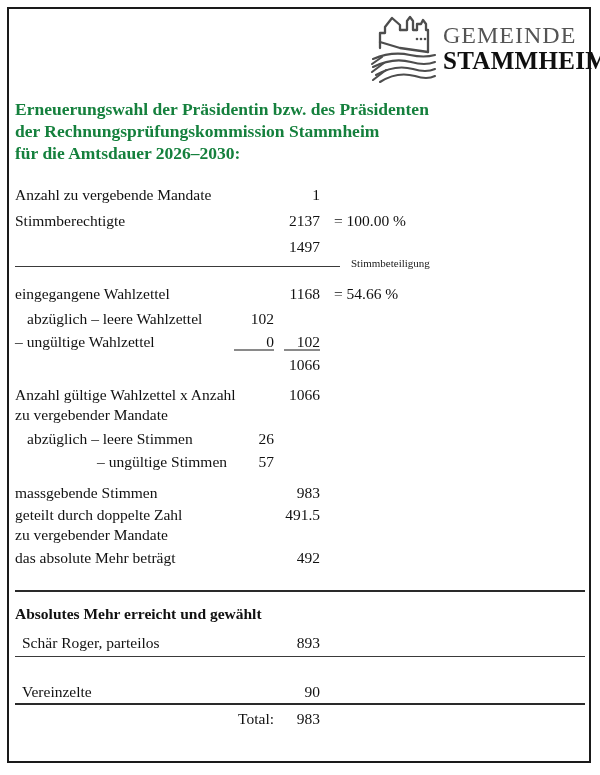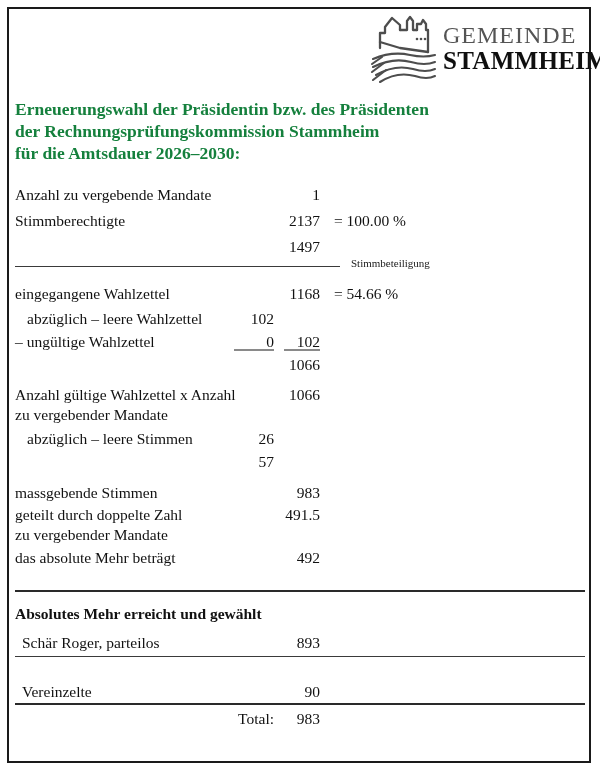--- a/index.html
+++ b/index.html
@@ -114,20 +114,21 @@
     <span class="lbl2" style="left:15px">zu vergebender Mandate</span>
     <span class="v2">1066</span>
   </div>
 
   <div class="row" style="top:430px">
     <span class="lbl" style="left:27px">abzüglich – leere Stimmen</span>
     <span class="v1">26</span>
   </div>
 
   <div class="row" style="top:453px">
+    <span class="lbl" style="left:97px">– ungültige Stimmen</span>
     <span class="v1">57</span>
   </div>
 
   <div class="row" style="top:484px">
     <span class="lbl" style="left:15px">massgebende Stimmen</span>
     <span class="v2">983</span>
   </div>
 
   <div class="row" style="top:506px;height:40px">
     <span class="lbl" style="left:15px">geteilt durch doppelte Zahl</span>

